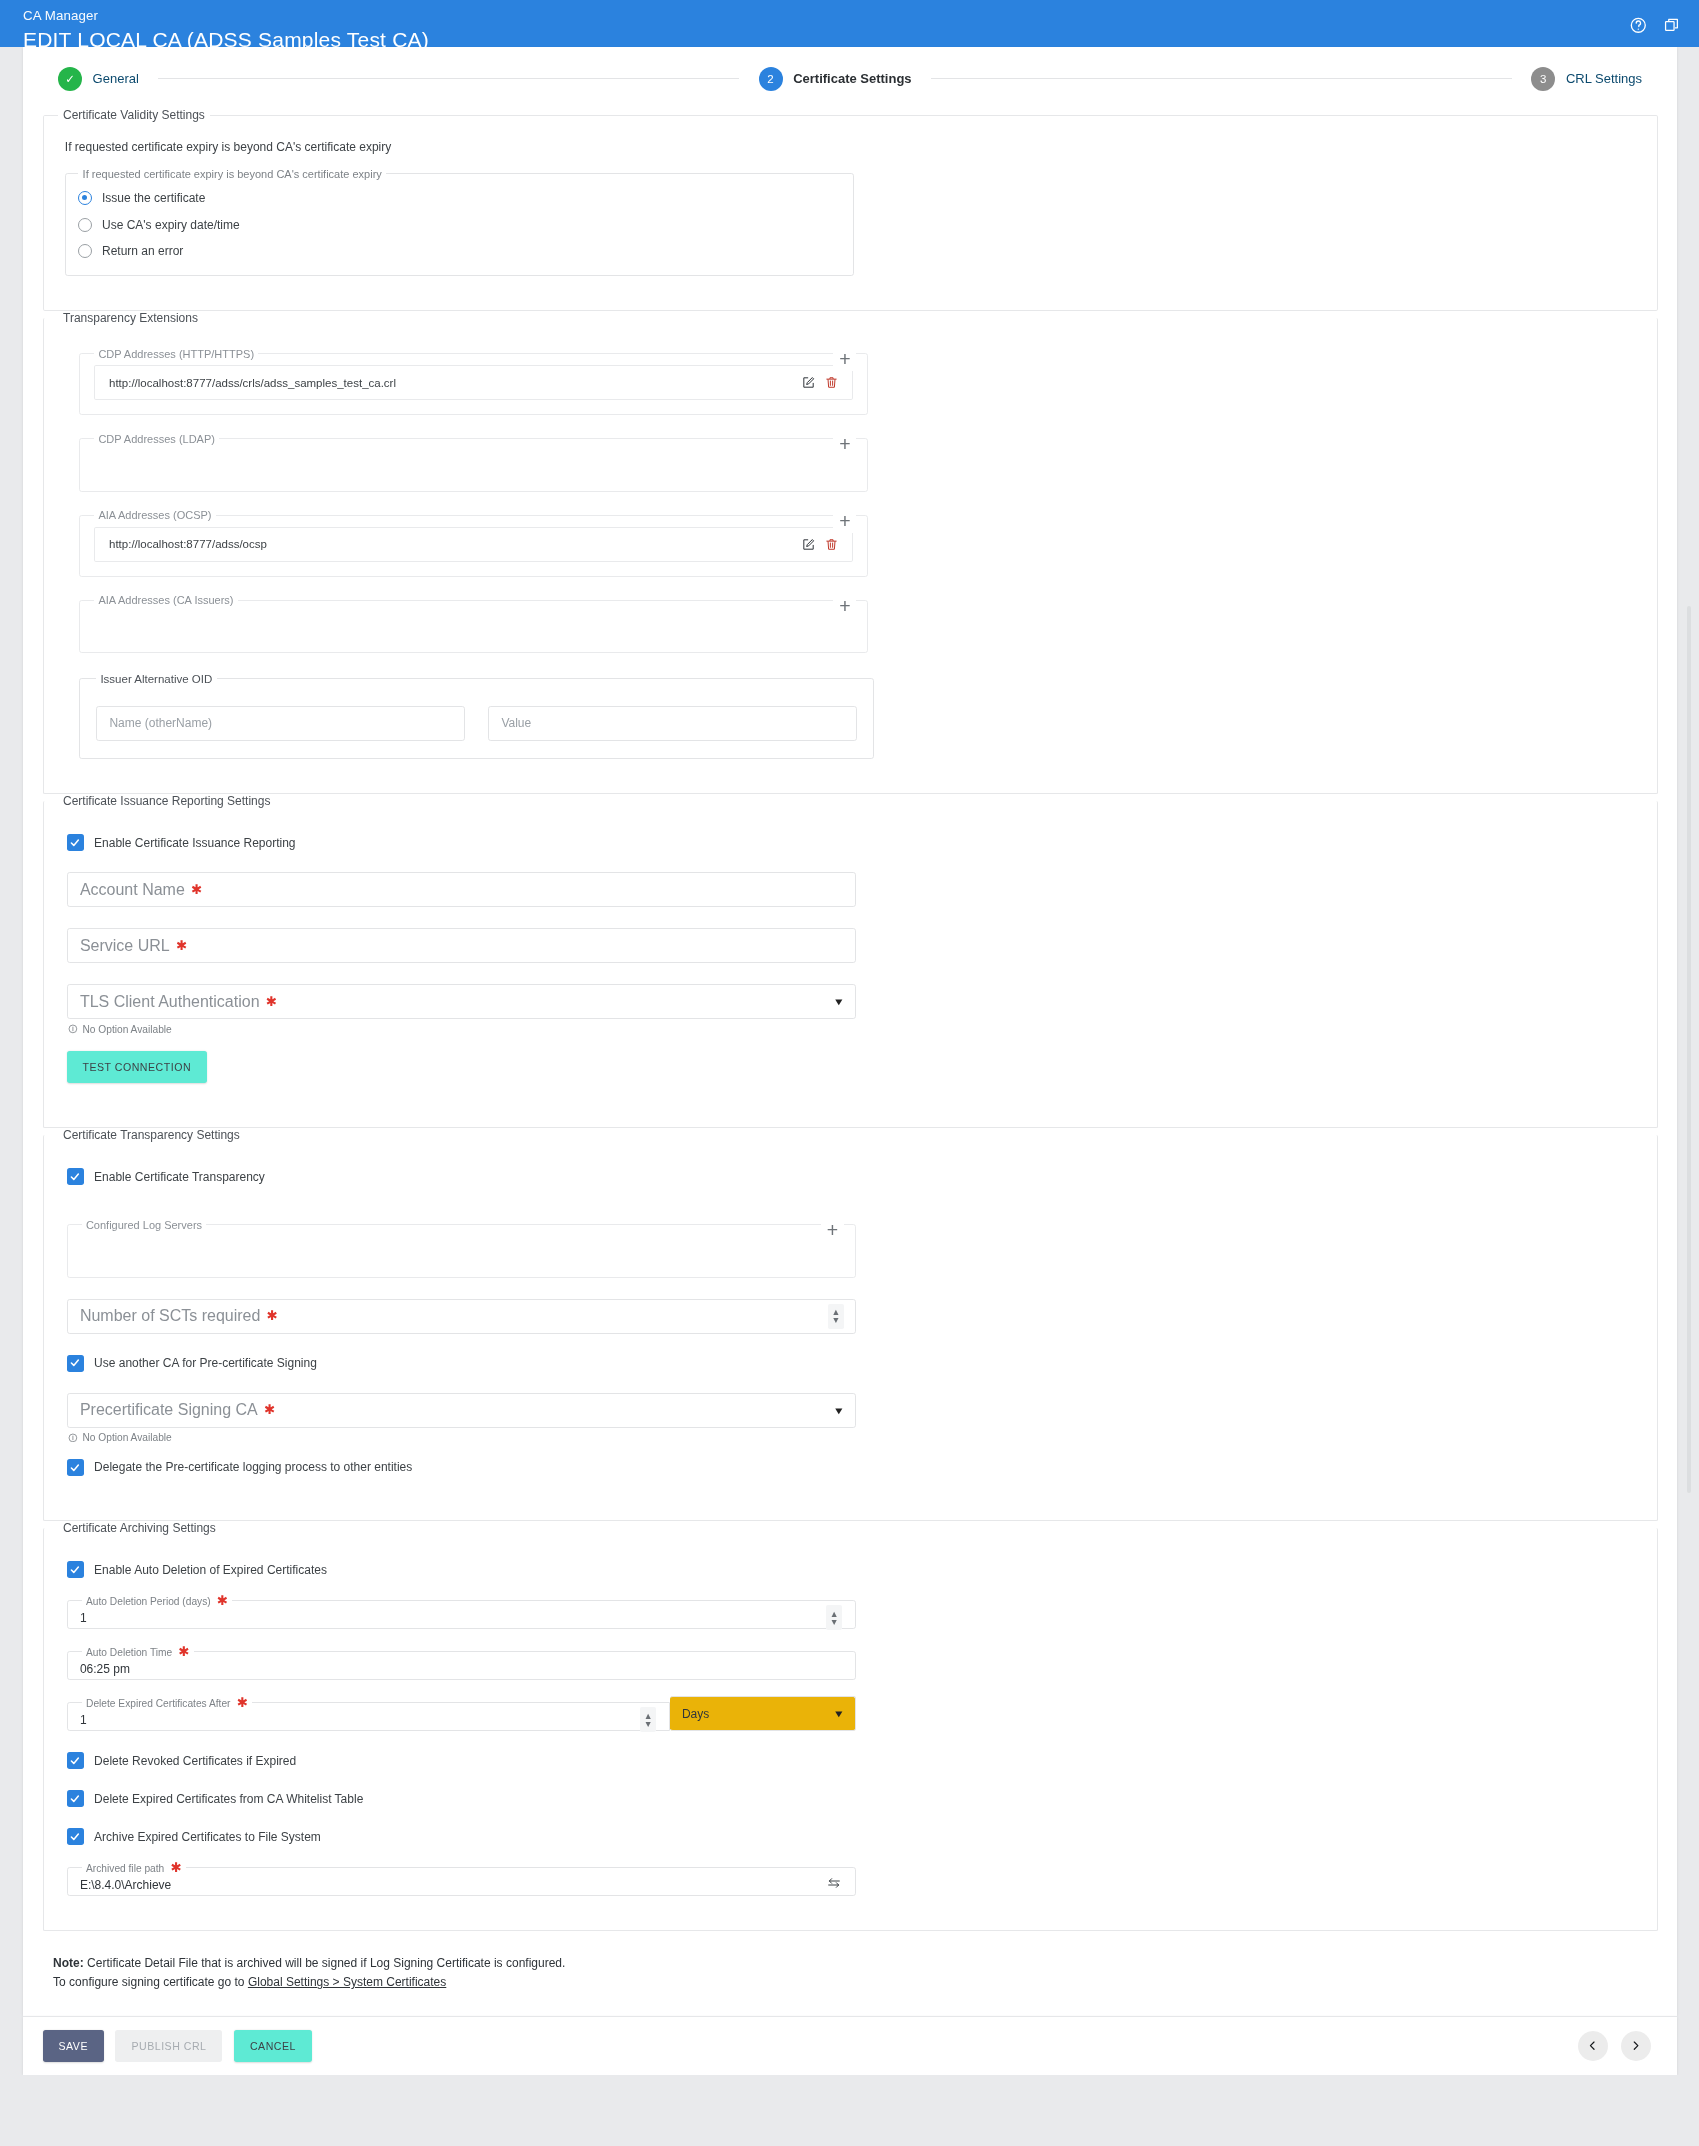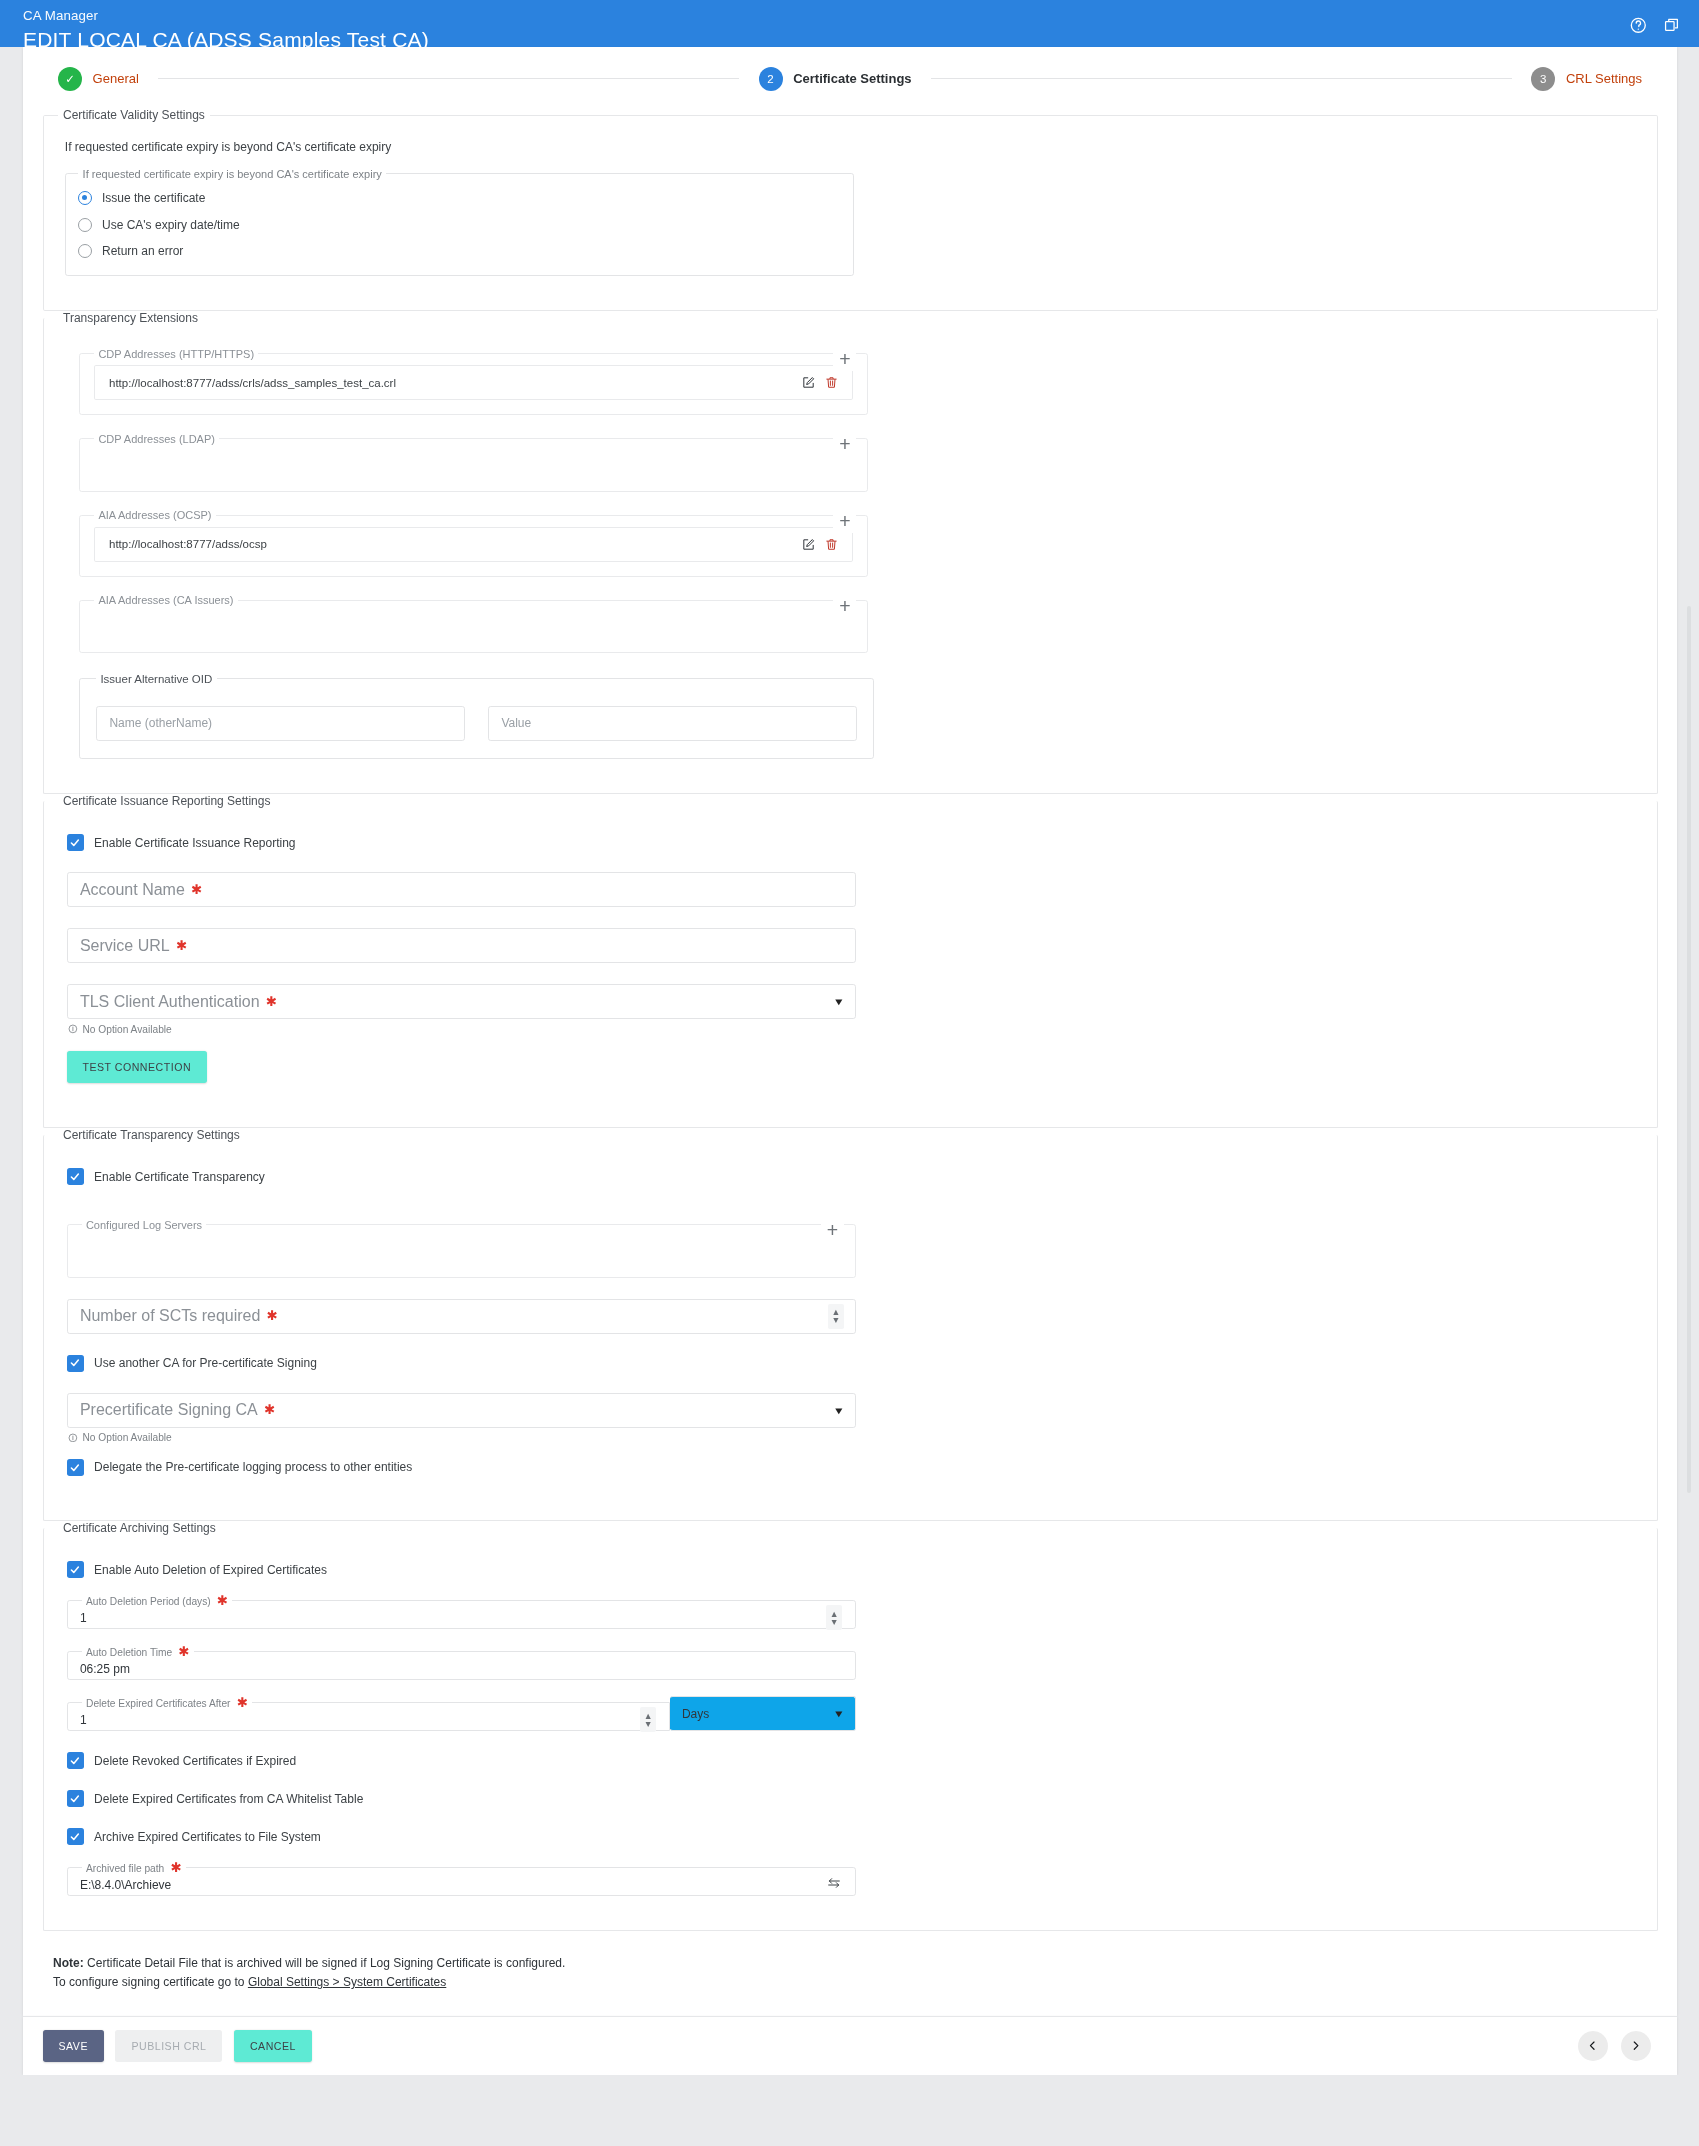--- a/index.html
+++ b/index.html
@@ -62,21 +62,21 @@
     width: 24px; height: 24px; border-radius: 50%;
     display: flex; align-items: center; justify-content: center;
     color: #ffffff; font-size: 11.5px; flex: 0 0 auto;
   }
   .step-circle.done { background: #25b54a; }
   .step-circle.active { background: #2b82de; }
   .step-circle.idle { background: #8d8d8d; }
   .step-label {
     margin-left: 10.6px;
     font-size: 13px;
-    color: #c2410c;
+    color: #0c4a6e;
     white-space: nowrap;
   }
   .step-label.active { color: #2b2f33; font-weight: 600; }
   .step-line { flex: 1 1 auto; height: 0.9px; background: #e3e4e6; margin: 0 19.5px; }
 
   
   .section {
     border: 0.9px solid #e6e7e9;
     border-radius: 1.8px;
     margin: 0 19.5px 0 19.5px;
@@ -597,21 +597,21 @@
         <fieldset class="ofield" style="width:603px;margin-left:0;border-top-right-radius:0;border-bottom-right-radius:0;">
           <legend>
             <span>Delete Expired Certificates After</span><span class="req">✱</span>
           </legend>
           <span class="val">1</span>
           <span class="spinner">
               <span>▲</span>
               <span>▼</span>
             </span>
         </fieldset>
-        <div class="field" style="width:186px;margin-left:0;background:#0ea5e9;border-left:none;justify-content:space-between;">
+        <div class="field" style="width:186px;margin-left:0;background:#eab308;border-left:none;justify-content:space-between;">
           <span class="val">Days</span>
           <span class="caret">▼</span>
         </div>
       </div>
 
       <div class="spacer-24"></div>
       <div class="cbx-row">
         <span class="cbx">
           <svg width="11.5" height="11.5" viewBox="0 0 24 24" fill="none" stroke="#ffffff" stroke-width="3.2" stroke-linecap="round" stroke-linejoin="round">
               <path d="M5 12.5l5 5L19.5 6.5"></path>

